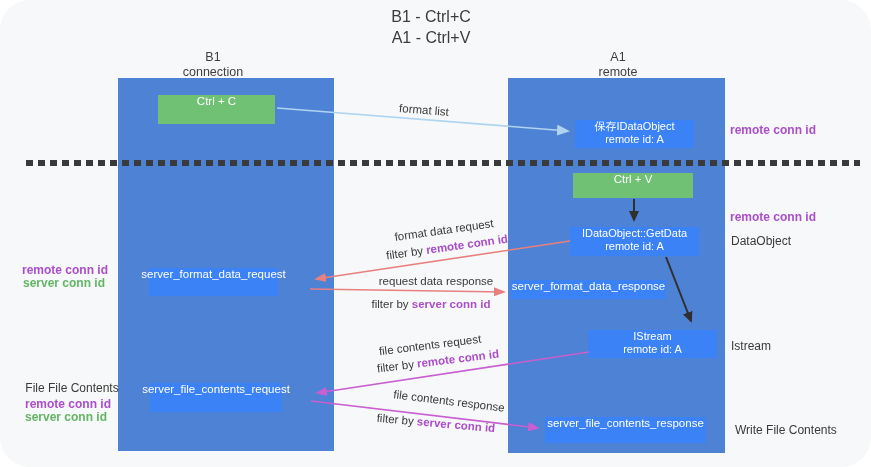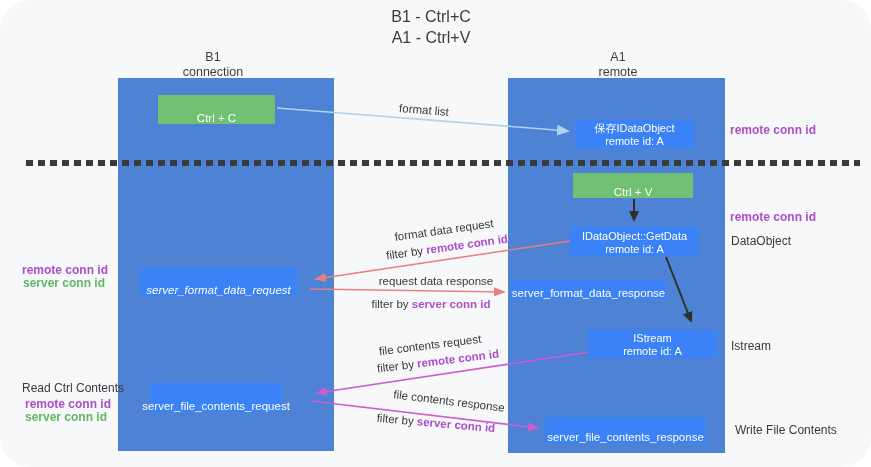--- a/index.html
+++ b/index.html
@@ -14,21 +14,21 @@
     position:absolute; left:431px; top:6px; transform:translateX(-50%);
     text-align:center; font-size:16px; line-height:21px; color:#3c3c3c;
   }
   .lane-header{
     position:absolute; transform:translateX(-50%);
     text-align:center; font-size:12.5px; line-height:15px; color:#3f3f3f;
   }
   .lane{position:absolute; background:#4e82d4;}
   .node{
     position:absolute; display:flex; flex-direction:column;
-    align-items:center; justify-content:flex-end;
+    align-items:center; justify-content:flex-start;
     color:#ffffff; text-align:center; box-sizing:border-box;
   }
   .node.orange{background:#3b82f6;}
   .node.green{background:#71c174;}
   .node .l1,.node .l2{display:block; font-size:11px; line-height:13px;}
   .node.single{font-size:11.5px;}
   .side-lbl{position:absolute; white-space:nowrap; font-size:12px; line-height:13px;}
   .side-lbl.center{text-align:center; width:100px;}
   .purple{color:#ab4ec9; font-weight:bold;}
   .greent{color:#63b663; font-weight:bold;}
@@ -72,21 +72,21 @@
 
   <div class="node green single" style="left:573px; top:173px; width:120px; height:25px;">
     <span>Ctrl + V</span>
   </div>
 
   <div class="node orange" style="left:570px; top:227px; width:129px; height:29px;">
     <span class="l1">IDataObject::GetData</span>
     <span class="l2">remote id: A</span>
   </div>
 
-  <div class="node orange single" style="left:140px; top:268px; width:157px; height:28px;font-style:italic;">
+  <div class="node orange single" style="left:149px; top:268px; width:129px; height:28px;">
     <span>server_format_data_request</span>
   </div>
 
   <div class="node orange single" style="left:511px; top:280px; width:155px; height:19px;">
     <span>server_format_data_response</span>
   </div>
 
   <div class="node orange" style="left:588px; top:330px; width:129px; height:28px;">
     <span class="l1">IStream</span>
     <span class="l2">remote id: A</span>
@@ -101,21 +101,21 @@
   </div>
 
   <div class="side-lbl purple" style="left:730px; top:124px;">remote conn id</div>
   <div class="side-lbl purple" style="left:730px; top:211px;">remote conn id</div>
   <div class="side-lbl dark" style="left:731px; top:235px;">DataObject</div>
   <div class="side-lbl dark" style="left:731px; top:340px;">Istream</div>
   <div class="side-lbl dark" style="left:735px; top:424px;">Write File Contents</div>
 
   <div class="side-lbl center purple" style="left:15px; top:264px;">remote conn id</div>
   <div class="side-lbl center greent" style="left:14px; top:277px;">server conn id</div>
-  <div class="side-lbl center dark" style="left:22px; top:382px;">Read Ctrl Contents</div>
+  <div class="side-lbl center dark" style="left:22px; top:382px;">File File Contents</div>
   <div class="side-lbl center purple" style="left:18px; top:398px;">remote conn id</div>
   <div class="side-lbl center greent" style="left:16px; top:411px;">server conn id</div>
 
   <div class="edge-label" style="left:424px; top:110px; transform:translate(-50%,-50%) rotate(4.5deg);">format list</div>
 
   <div class="edge-label" style="left:444px; top:230px; transform:translate(-50%,-50%) rotate(-8deg);">format data request</div>
   <div class="edge-label" style="left:447px; top:247px; transform:translate(-50%,-50%) rotate(-8deg);">
     <span>filter by </span><span class="purple">remote conn id</span>
   </div>
 

